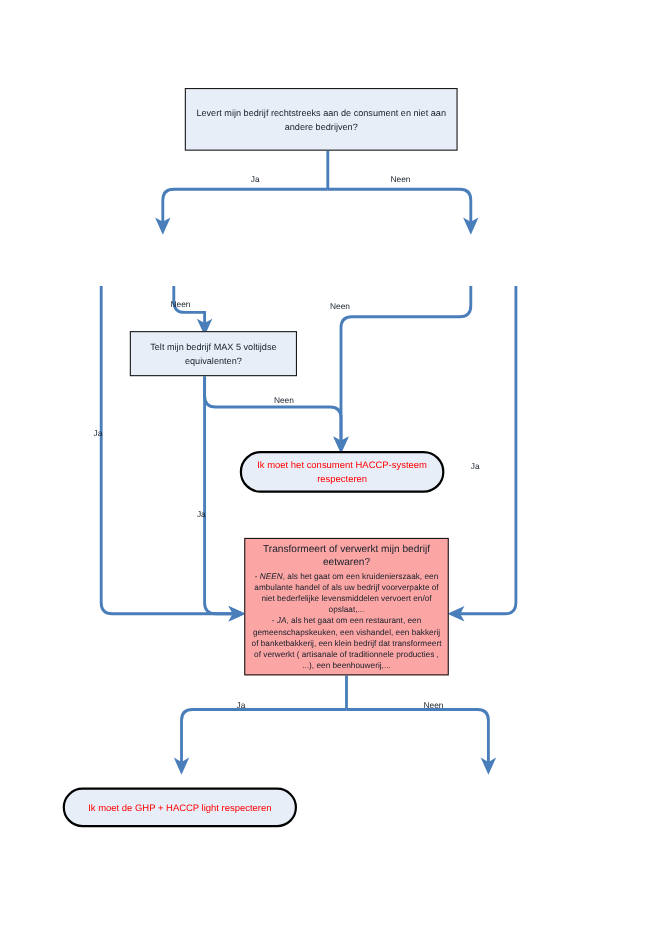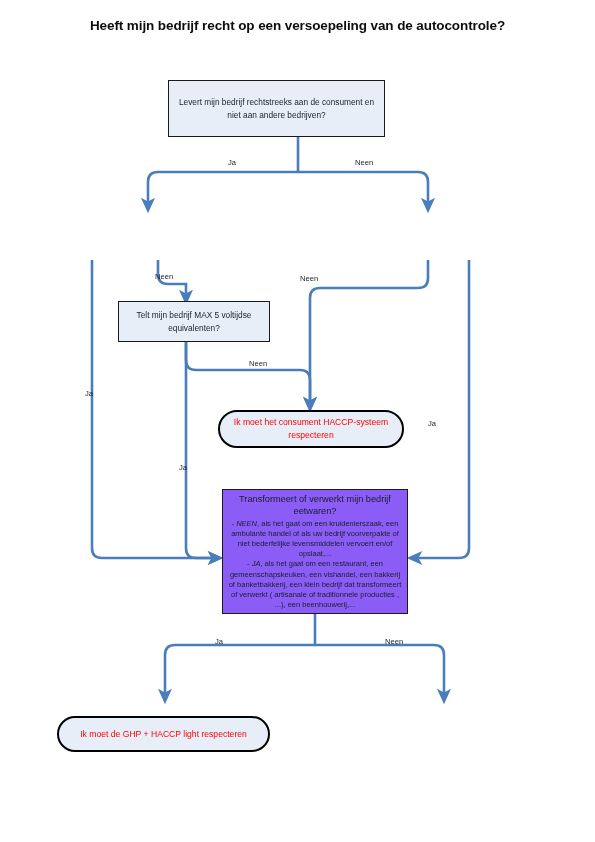--- a/index.html
+++ b/index.html
@@ -49,21 +49,21 @@
   }
   .decision {
     background: #e8eef8;
     border: 1px solid #1a1a1a;
     color: #17202a;
     font-size: 8.3px;
     line-height: 1.55;
     padding: 3px 6px;
   }
   .bigbox {
-    background: #8b5cf6;
+    background: #fca5a5;
     border: 1px solid #1a1a1a;
     color: #17202a;
     font-size: 8.3px;
     line-height: 1.35;
     padding: 4px 5px;
     align-items: flex-start;
     flex-direction: column;
   }
   .bigbox .bb-head {
     width: 100%;
@@ -94,21 +94,20 @@
     color: #17202a;
     background: transparent;
     white-space: nowrap;
   }
 </style>
 </head>
 <body>
 
 <div id="canvas">
 
-  <div class="title">Heeft mijn bedrijf recht op een versoepeling van de autocontrole?</div>
 
   <svg id="connectors" viewBox="0 0 595 842" xmlns="http://www.w3.org/2000/svg">
     <defs>
       <marker id="arrow" markerWidth="7" markerHeight="7" refX="3.2" refY="3.2" orient="auto" markerUnits="strokeWidth">
         <path d="M0.4,0.5 L6.4,3.2 L0.4,5.9 L1.9,3.2 Z" fill="#4a7ebb"></path>
       </marker>
     </defs>
     <g fill="none" stroke="#4a7ebb" stroke-width="2.6" stroke-linecap="butt">
 
       <path d="M298,137 L298,172"></path>
@@ -128,21 +127,21 @@
       <path d="M186,342 L186,360 Q186,370 196,370 L300,370 Q310,370 310,380 L310,404" marker-end="url(#arrow)"></path>
 
       <path d="M186,342 L186,548 Q186,558 196,558 L215,558" marker-end="url(#arrow)"></path>
 
       <path d="M315,614 L315,645"></path>
       <path d="M315,645 L175,645 Q165,645 165,655 L165,696" marker-end="url(#arrow)"></path>
       <path d="M315,645 L434,645 Q444,645 444,655 L444,696" marker-end="url(#arrow)"></path>
     </g>
   </svg>
 
-  <div class="node decision" style="left:168px; top:80px; width:217px; height:57px;">
+  <div class="node decision" style="left:168px; top:80px; width:248px; height:57px;">
     <span>Levert mijn bedrijf rechtstreeks aan de consument en niet aan andere bedrijven?</span>
   </div>
 
 
 
   <div class="node decision" style="left:118px; top:301px; width:152px; height:41px;">
     <span>Telt mijn bedrijf  MAX 5 voltijdse equivalenten?</span>
   </div>
 
   <div class="node terminal" style="left:218px; top:410px; width:186px; height:38px;">

